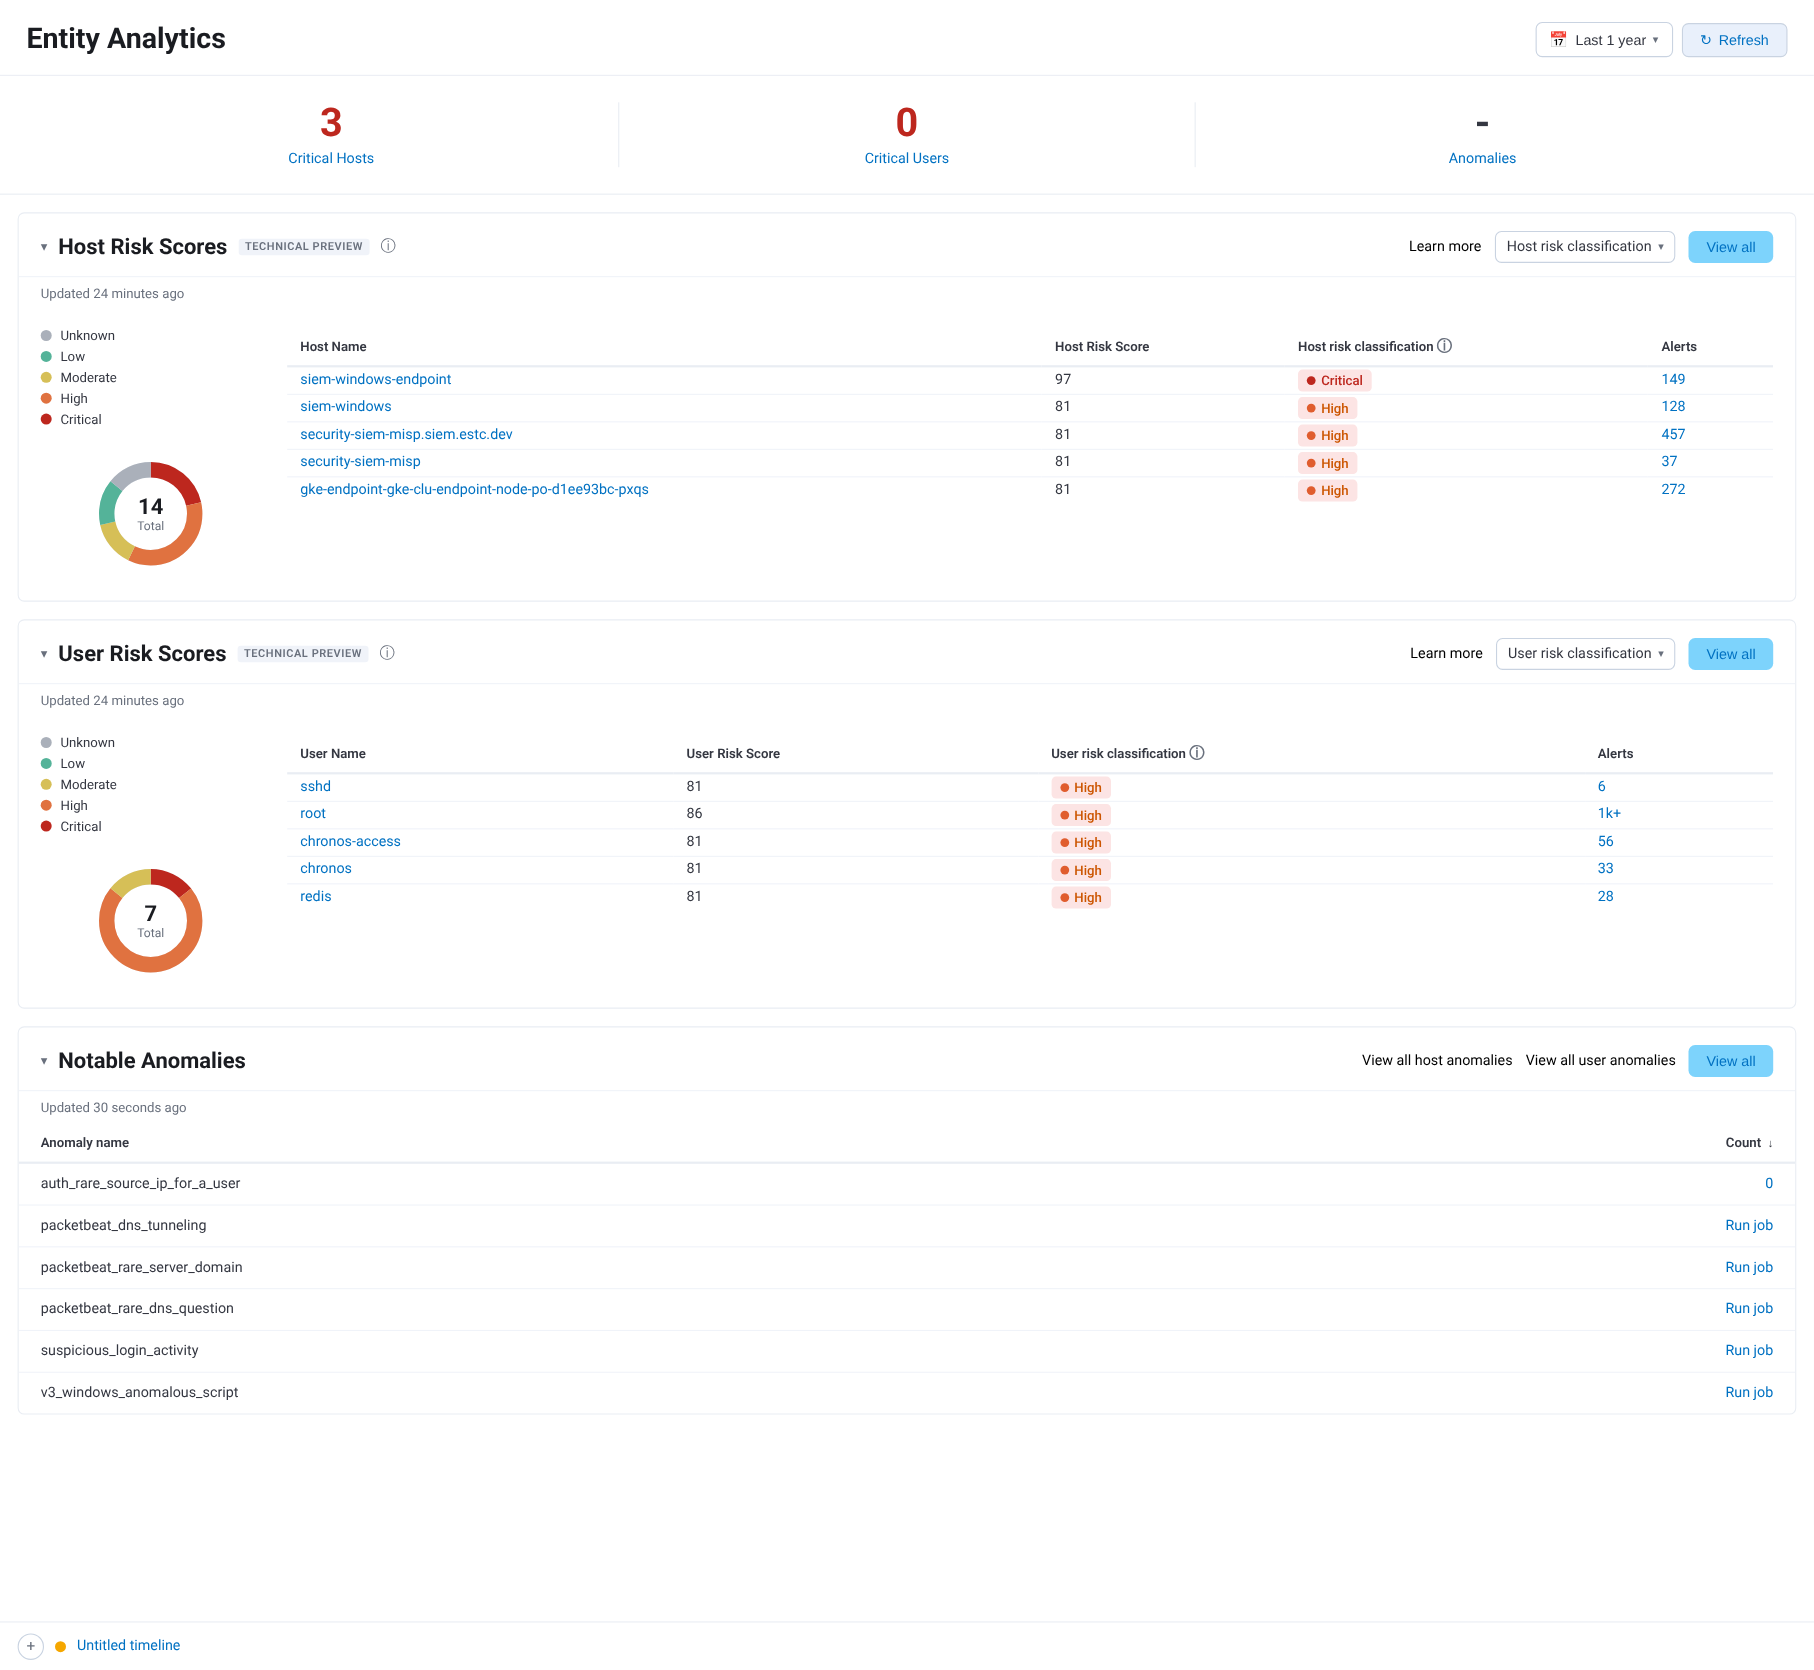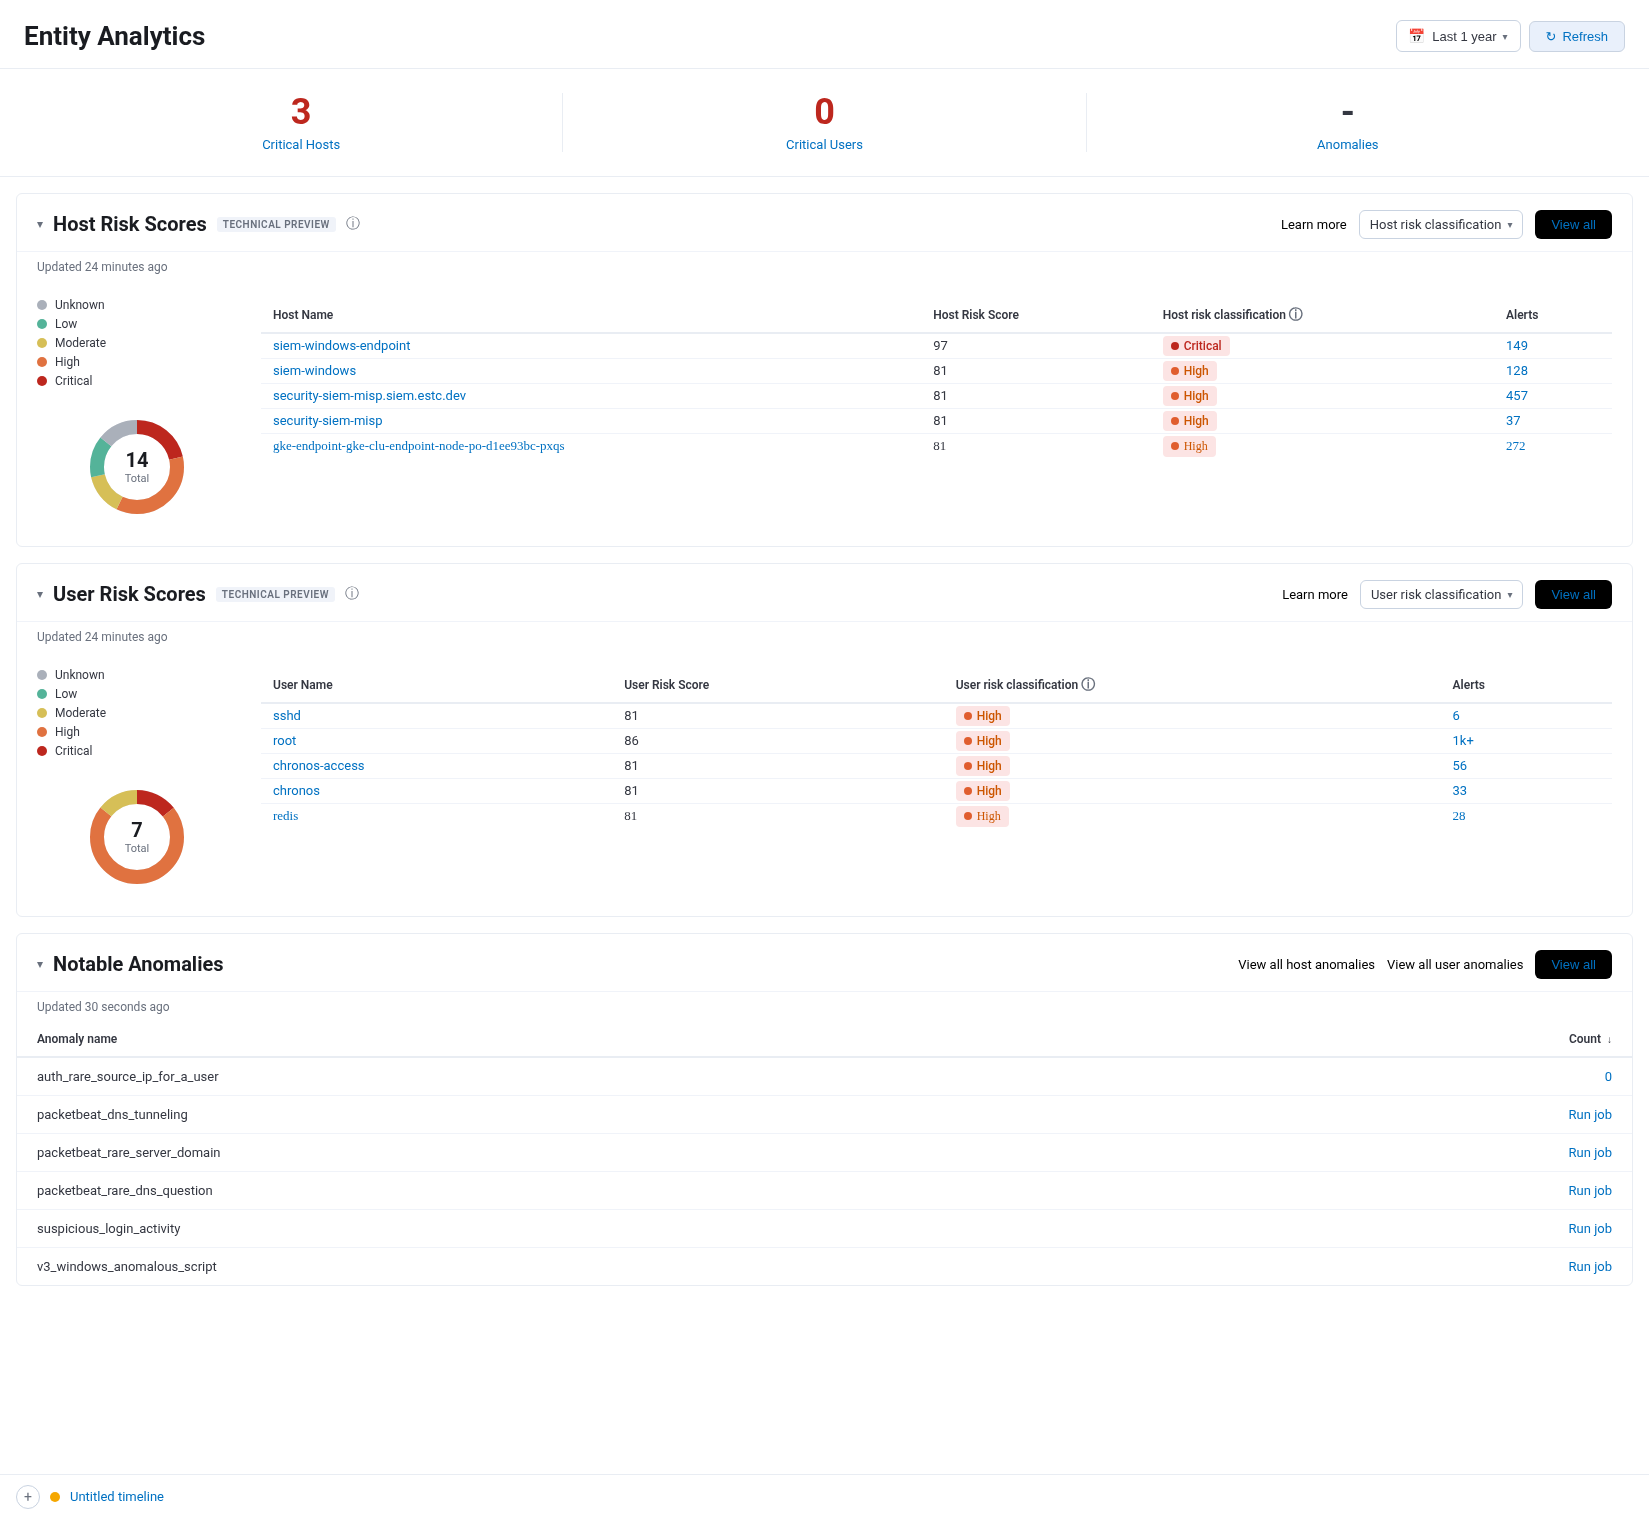--- a/index.html
+++ b/index.html
@@ -150,21 +150,21 @@
       gap: 6px;
       border: 1px solid #c9d3e1;
       background: #fff;
       border-radius: 6px;
       padding: 6px 10px;
       cursor: pointer;
       font-size: 13px;
       color: #343741;
     }
     .view-all-btn {
-      background: #000000;
+      background: #7dd3fc;
       color: #0071c2;
       border: none;
       border-radius: 6px;
       padding: 7px 16px;
       cursor: pointer;
       font-size: 13px;
       font-weight: 500;
     }
     .updated-text {
       padding: 8px 20px;
@@ -242,21 +242,20 @@
       padding: 8px 12px;
       border-bottom: 2px solid #e9edf3;
     }
     .data-table td {
       padding: 2px 12px;
       border-bottom: 1px solid #f0f3f9;
       font-size: 13px;
     }
     .data-table tr:last-child td {
       border-bottom: none;
-      font-family: Liberation Serif, serif;
     }
     .link-cell {
       color: #0071c2;
       cursor: pointer;
       text-decoration: none;
     }
     .badge {
       display: inline-flex;
       align-items: center;
       gap: 5px;

